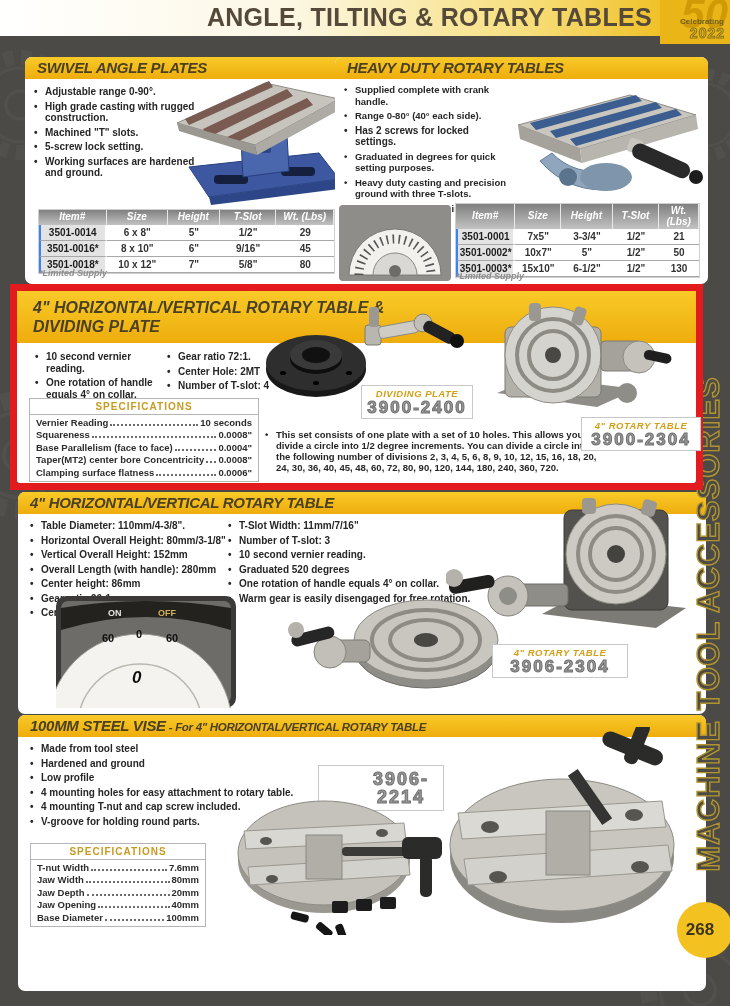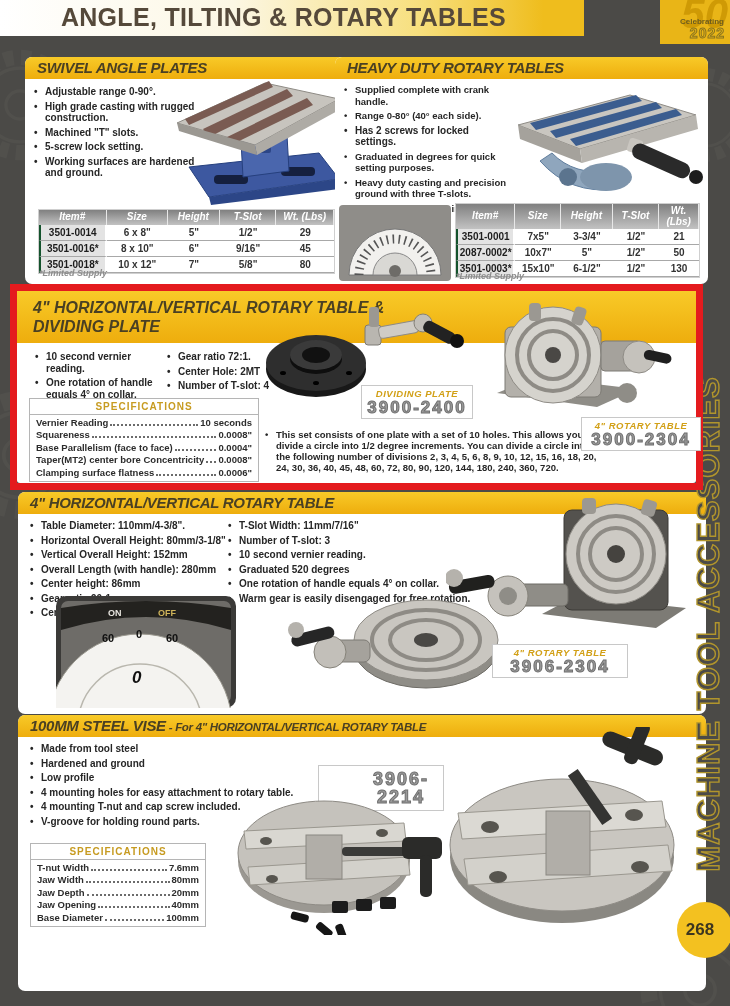--- a/index.html
+++ b/index.html
@@ -5,21 +5,21 @@
   * { margin:0; padding:0; box-sizing:border-box; }
   html,body { background:#2e2d2b; }
   body { font-family:"Liberation Sans", sans-serif; }
   #page { position:relative; width:730px; height:1006px; background:#4b4a47; overflow:hidden;
           margin:0 auto; }
 
   
   .gear { position:absolute; opacity:.35; pointer-events:none; }
 
   
-  #header { position:absolute; left:0; top:0; width:584px; height:36px;
+  #header { position:absolute; left:0; top:0; width:730px; height:36px;
     background:linear-gradient(90deg,#ffffff 0%,#fcf7e4 40%,#f7df7d 72%,#efbd1d 93%); }
   #page-title { position:absolute; right:78px; top:3px; font-size:25px; font-weight:bold;
     color:#55493a; letter-spacing:.3px; white-space:nowrap; }
   #badge { position:absolute; right:0; top:0; width:70px; height:44px; background:#e9b517;
     overflow:hidden; z-index:3; }
   #badge .fifty { position:absolute; right:2px; top:-10px; font-size:42px; font-weight:bold;
     color:#c79200; opacity:.75; font-style:italic; }
   #badge .celeb { position:absolute; right:6px; top:17px; font-size:8px; font-weight:bold;
     color:#6d5c1e; }
   #badge .year { position:absolute; right:5px; top:25px; font-size:14px; font-weight:bold;
@@ -40,21 +40,21 @@
   ul.bullets li::before { content:"•"; position:absolute; left:0; top:0; }
 
   
   table.ctable { border-collapse:separate; border-spacing:0; position:absolute;
     font-size:10px; font-weight:bold; color:#333; text-align:center;
     border:1px solid #cfcfcf; }
   table.ctable th { background:linear-gradient(180deg,#808080,#c2c2c2); color:#fff;
     font-style:italic; font-size:10px; padding:2px 2px; border-right:1px solid #e8e8e8;
     line-height:10.5px; }
   table.ctable td { padding:2px 1px; background:#fff; border-bottom:1px solid #a8a8a8; }
-  table.ctable td.item { background:#e3e3e3; border-left:2px solid #14532d;
+  table.ctable td.item { background:#e3e3e3; border-left:2px solid #3b82f6;
     border-right:2px solid #fff; color:#1d1d1d; }
   .footnote { position:absolute; font-size:9px; font-style:italic; color:#8d8d8d;
     font-weight:bold; }
 
   
   .specbox { position:absolute; background:#fff; border:1px solid #b5b5b5; }
   .specbox .spec-title { text-align:center; color:#c79b21; font-weight:bold;
     font-size:10px; letter-spacing:1px; padding:2px 0; border-bottom:1px solid #b5b5b5; }
   .spec-row { display:flex; align-items:flex-end; padding:1.5px 6px 0 6px;
     font-size:9.5px; font-weight:bold; color:#2c2c2c; }
@@ -235,21 +235,21 @@
         </thead>
       <tbody>
         <tr>
           <td class="item">3501-0001</td>
           <td>7x5"</td>
           <td>3-3/4"</td>
           <td>1/2"</td>
           <td>21</td>
         </tr>
         <tr>
-          <td class="item">2087-0002*</td>
+          <td class="item">3501-0002*</td>
           <td>10x7"</td>
           <td>5"</td>
           <td>1/2"</td>
           <td>50</td>
         </tr>
         <tr>
           <td class="item">3501-0003*</td>
           <td>15x10"</td>
           <td>6-1/2"</td>
           <td>1/2"</td>

